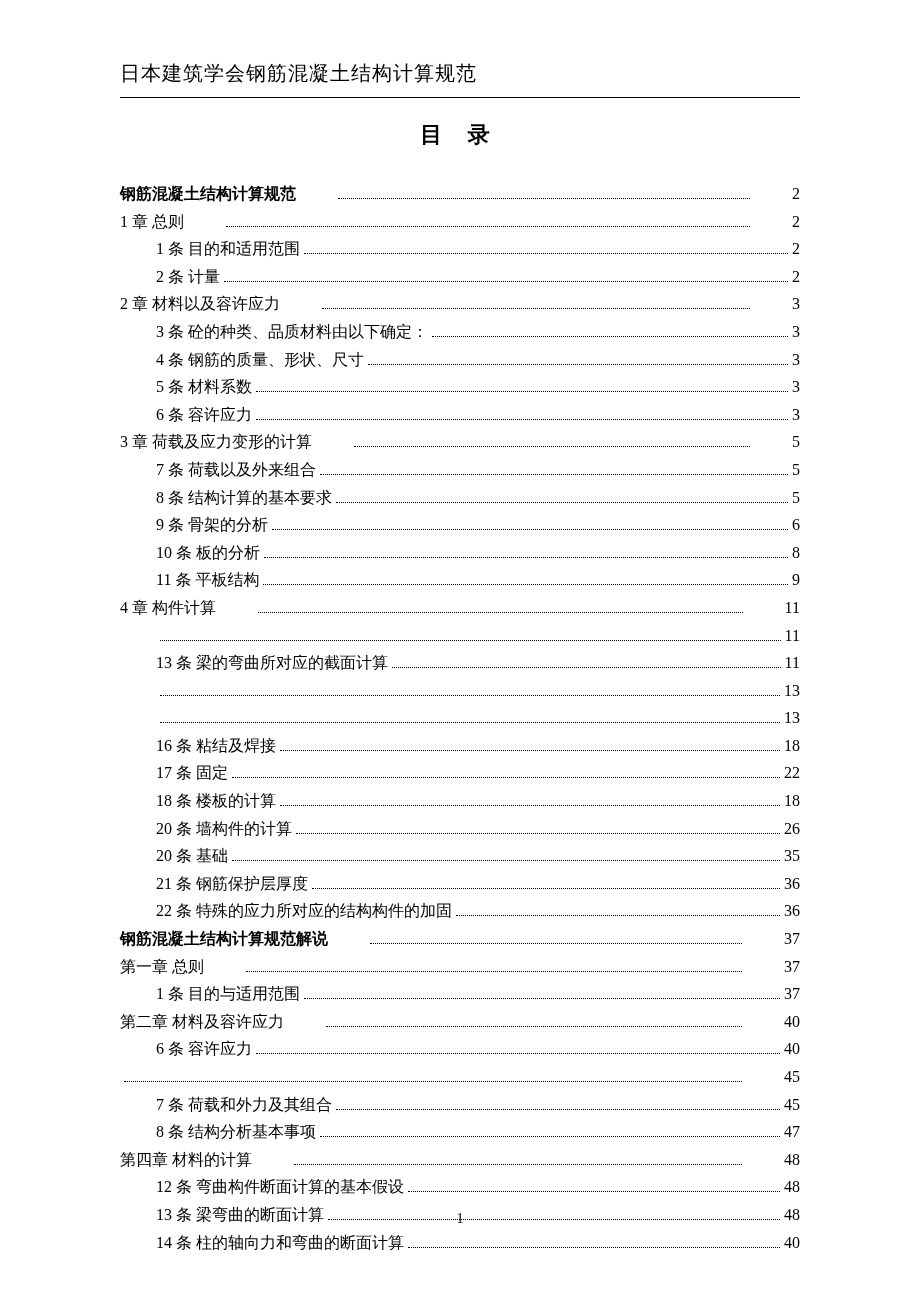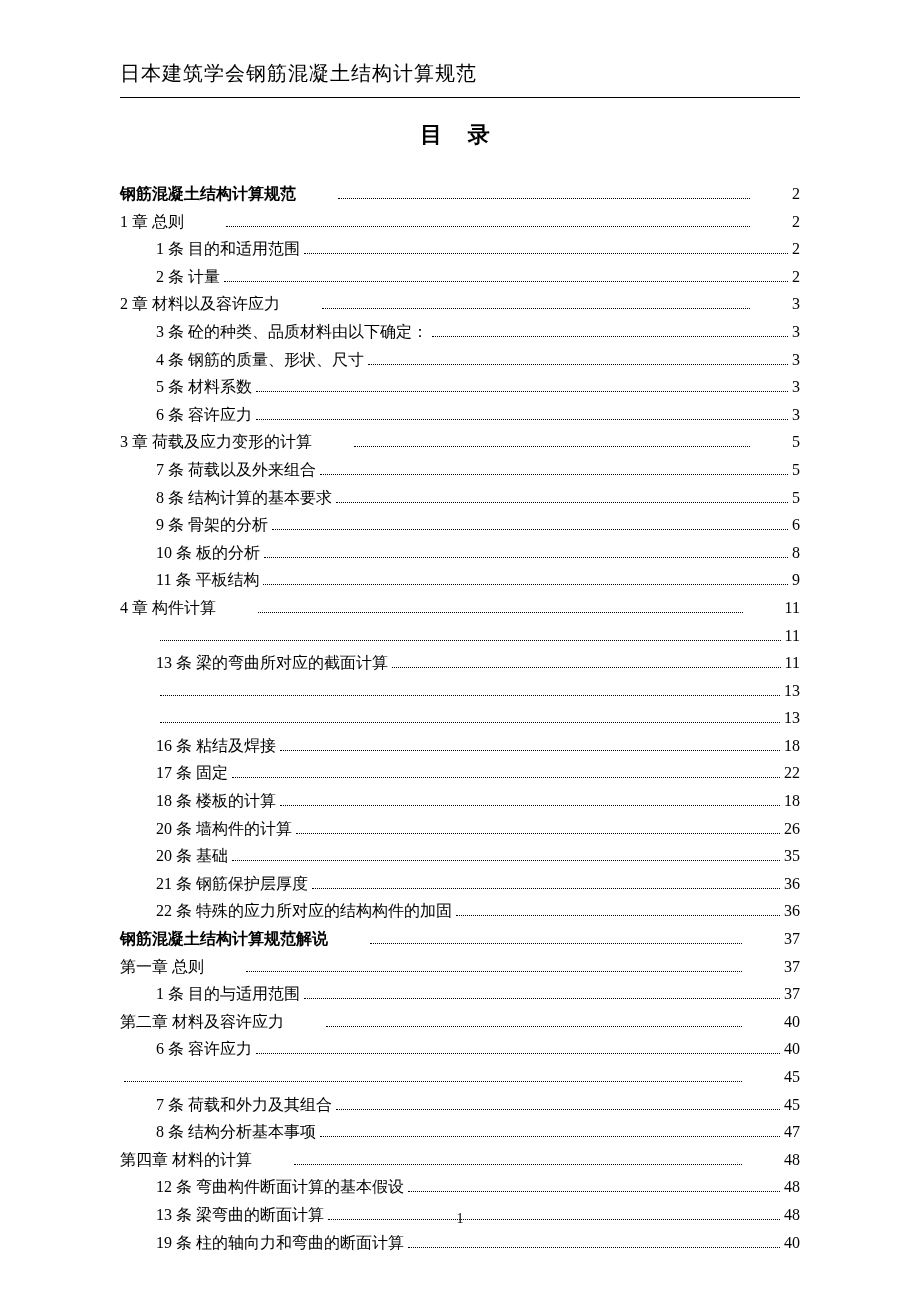--- a/index.html
+++ b/index.html
@@ -249,21 +249,21 @@
         <span class="label">12 条 弯曲构件断面计算的基本假设</span>
         <span class="dots"></span>
         <span class="pagenum">48</span>
       </div>
       <div class="toc-row indent-2">
         <span class="label">13 条 梁弯曲的断面计算</span>
         <span class="dots"></span>
         <span class="pagenum">48</span>
       </div>
       <div class="toc-row indent-2">
-        <span class="label">19 条 柱的轴向力和弯曲的断面计算</span>
+        <span class="label">14 条 柱的轴向力和弯曲的断面计算</span>
         <span class="dots"></span>
         <span class="pagenum">40</span>
       </div>
     </div>
 
 <div class="page-number">1</div>
 
 </div>
 
 </body></html>

